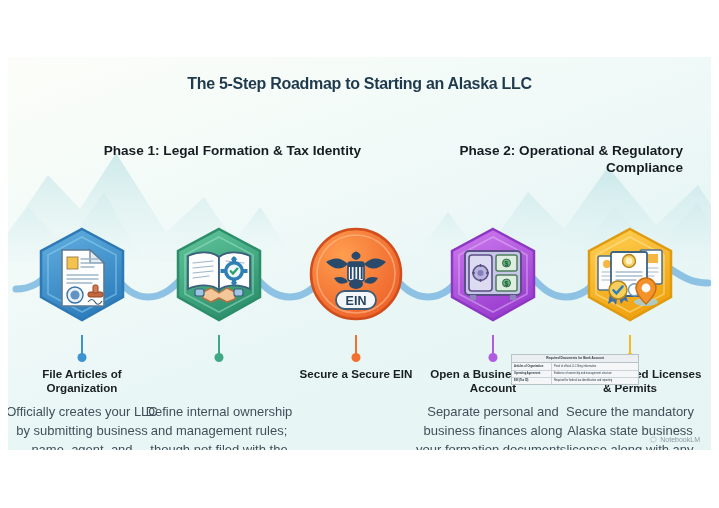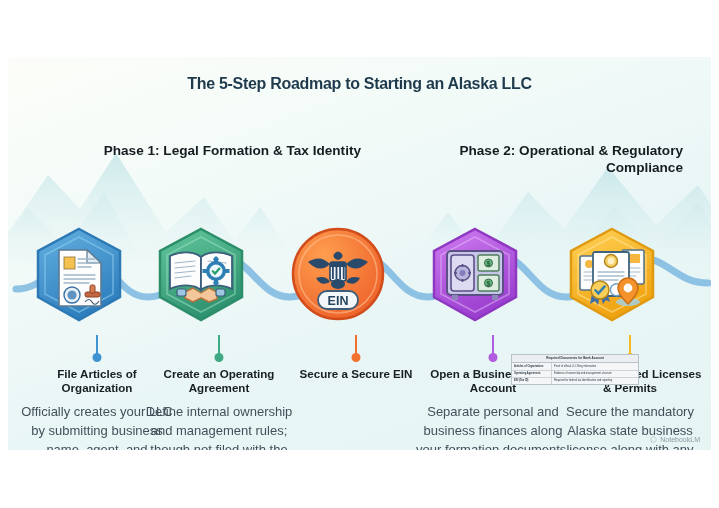--- a/index.html
+++ b/index.html
@@ -39,29 +39,29 @@
   }
   .phase-1 { left: 68px; width: 285px; }
   .phase-2 { left: 390px; width: 285px; }
 
   
   .ribbon { position: absolute; left: 0; top: 0; width: 100%; height: 100%; pointer-events: none; }
 
   
   .steps { position: absolute; left: 0; top: 0; width: 100%; height: 100%; }
   .step { position: absolute; width: 140px; text-align: center; }
-  .step-0 { left: 4px; margin-left: 15px;   }
+  .step-0 { left: 4px;   }
   .step-1 { left: 141px; }
   .step-2 { left: 278px; }
   .step-3 { left: 415px; }
   .step-4 { left: 552px; }
 
   .badge-wrap {
     position: relative; height: 118px; width: 140px;
-    display: flex; align-items: center; justify-content: flex-start;
+    display: flex; align-items: center; justify-content: center;
   }
   .badge { position: relative; width: 104px; height: 104px; }
   .badge svg { display: block; }
 
   .stem { position: absolute; left: 50%; top: 118px; transform: translateX(-50%);
           width: 2px; height: 22px; }
   .dot  { position: absolute; left: 50%; top: 136px; transform: translateX(-50%);
           width: 9px; height: 9px; border-radius: 50%; }
 
   .step-label {
@@ -224,21 +224,20 @@
                 <path d="M0,6 L8,2 L16,7 L24,2 L32,6 L32,13 L24,16 L16,12 L8,16 L0,12 Z" fill="#f3c79a" stroke="#b2723f" stroke-width="1.4" stroke-linejoin="round"></path>
                 <rect x="-8" y="3" width="9" height="7" rx="2" fill="#9dc6e2" stroke="#3c5f7d" stroke-width="1.2"></rect>
                 <rect x="31" y="3" width="9" height="7" rx="2" fill="#9dc6e2" stroke="#3c5f7d" stroke-width="1.2"></rect>
               </g>
             </g>
           </svg>
         </div>
       </div>
       <div class="stem" style="background:#3eaa83"></div>
       <div class="dot" style="background:#3eaa83"></div>
-      <div class="step-label">Create an Operating Agreement</div>
       <div class="step-desc">Define internal ownership and management rules; though not filed with the state, banks often require it.</div>
     </div>
 
     <div class="step step-2" style="top:160px">
       <div class="badge-wrap">
         <div class="badge">
           <svg viewBox="0 0 104 104" width="104" height="104">
             <defs>
               <radialGradient id="cg3" cx="0.35" cy="0.3" r="0.85">
                 <stop offset="0%" stop-color="#ff9e4f"></stop>

